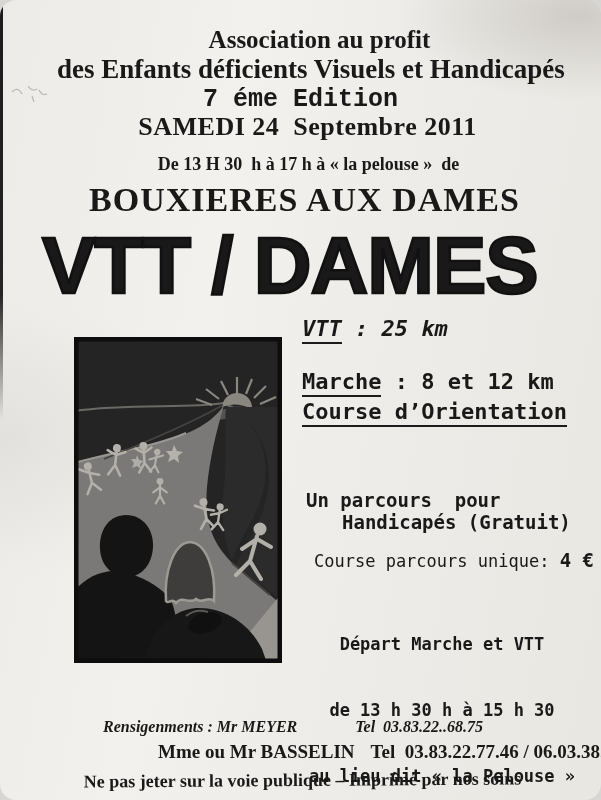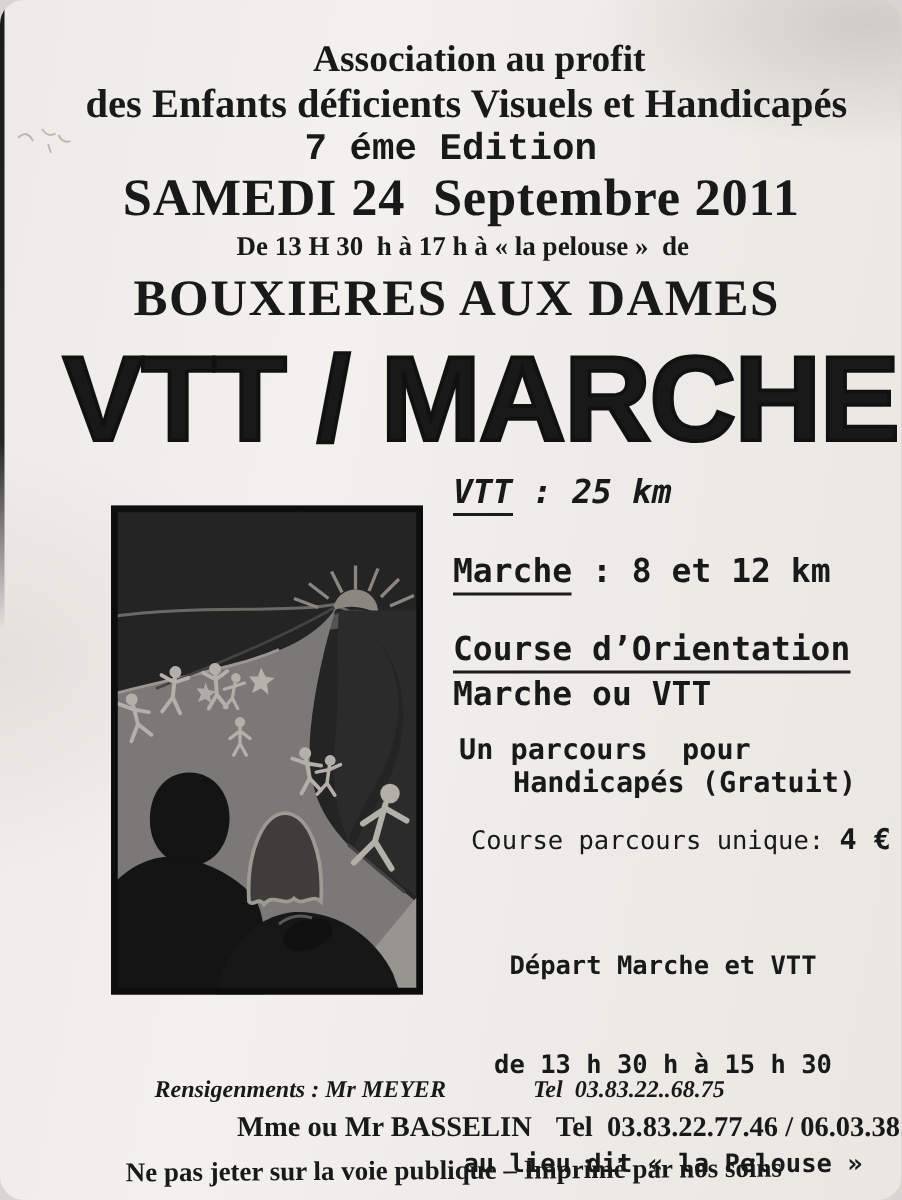--- a/index.html
+++ b/index.html
@@ -12,32 +12,32 @@
       linear-gradient(100deg,#edebe7 0%,#f2f1ed 35%,#eeece8 60%,#e9e7e2 100%);
     color:#191919;
     font-family:"Liberation Serif", serif;
     border-radius:16px;
   }
   .abs{position:absolute;white-space:pre;}
   .ctr{left:0;width:601px;text-align:center;}
   .hdr1{top:26px;font-size:25px;font-weight:700;text-indent:38px;}
   .hdr2{top:54px;left:57px;font-size:27px;font-weight:700;}
   .hdr3{top:85px;font-size:25px;font-weight:700;font-family:Liberation Mono, monospace;}
-  .date{top:112px;font-size:35px;font-weight:700;letter-spacing:.5px;text-indent:14px;font-family:Liberation Serif, serif;}
+  .date{top:112px;font-size:26px;font-weight:700;letter-spacing:.5px;text-indent:14px;font-family:Liberation Serif, serif;}
   .time{top:154px;font-size:18px;font-weight:700;text-indent:16px;}
   .place{top:181px;font-size:34px;font-weight:700;letter-spacing:1px;text-indent:8px;}
   .bigtitle{
     top:224px;left:42px;font-size:80px;line-height:84px;font-weight:900;
     font-family:"Liberation Sans", sans-serif;letter-spacing:-1px;
     -webkit-text-stroke:2.5px #111;
   }
   .mono{font-family:"DejaVu Sans Mono", monospace;}
   .d-vtt{top:316px;left:302px;font-size:22px;font-weight:700;font-style:italic;}
   .d-marche{top:369px;left:302px;font-size:22px;font-weight:700;}
-  .d-course1{top:421px;left:302px;font-size:22px;font-weight:700;}
+  .d-course1{top:399px;left:302px;font-size:22px;font-weight:700;}
   .d-course2{top:451px;left:302px;font-size:22px;font-weight:700;}
   .d-parc1{top:489px;left:306px;font-size:19px;font-weight:700;}
   .d-parc2{top:511px;left:342px;font-size:19px;font-weight:700;}
   .d-tarif{top:549px;left:314px;font-size:17px;font-weight:400;}
   .d-tarif b{font-size:19px;font-weight:700;}
   .ul2{border-bottom:2.5px solid #1c1c1c;padding-bottom:1px;}
   .depart{top:589px;left:291px;width:302px;text-align:center;font-size:17px;font-weight:700;line-height:22px;}
   .depart .ln{white-space:pre;}
   .contact1{top:718px;left:103px;font-size:16px;font-weight:700;font-style:italic;}
   .contact1 .tel{margin-left:58px;}
@@ -58,21 +58,21 @@
   <svg class="pencil" width="50" height="30">
     <path d="M4,12 q6,-6 10,2 M20,6 q4,6 9,3 M31,10 q3,6 8,4 M24,16 l2,6" stroke="#8f8c86" stroke-width="1.2" fill="none"></path>
   </svg>
 
   <div class="abs ctr hdr1">Association au profit</div>
   <div class="abs hdr2">des Enfants déficients Visuels et Handicapés</div>
   <div class="abs ctr hdr3">7 éme Edition</div>
   <div class="abs ctr date">SAMEDI 24  Septembre 2011</div>
   <div class="abs ctr time">De 13 H 30  h à 17 h à « la pelouse »  de</div>
   <div class="abs ctr place">BOUXIERES AUX DAMES</div>
-  <div class="abs bigtitle">VTT / MARCHE</div>
+  <div class="abs bigtitle">VTT / DAMES</div>
 
   <svg class="illus" width="208" height="326" viewBox="0 0 208 326">
 
     <rect x="0" y="0" width="208" height="326" fill="#242424"></rect>
 
     <path d="M0,74 C55,66 115,72 149,66 C175,78 195,86 208,94" stroke="#7d7a76" stroke-width="2" fill="none" opacity=".8"></path>
 
     <g>
       <path d="M148,70 a15,15 0 0 1 30,2 q-16,-8 -30,-2 Z" fill="#8a8781"></path>
       <g stroke="#8a8781" stroke-width="2.2">
@@ -156,21 +156,20 @@
     </g>
 
     <rect x="2" y="2" width="204" height="322" fill="none" stroke="#0d0d0d" stroke-width="5"></rect>
   </svg>
 
   <div class="abs mono d-vtt"><span class="ul2">VTT</span><span> : 25 km</span></div>
 
   <div class="abs mono d-marche"><span class="ul2">Marche</span><span> : 8 et 12 km</span></div>
 
   <div class="abs mono d-course1"><span class="ul2">Course d’Orientation</span></div>
-  <div class="abs mono d-course2">Marche ou VTT</div>
 
   <div class="abs mono d-parc1">Un parcours  pour</div>
   <div class="abs mono d-parc2">Handicapés (Gratuit)</div>
 
   <div class="abs mono d-tarif"><span>Course parcours unique: </span><b>4 €</b></div>
 
   <div class="abs mono depart">
     <div class="ln">Départ Marche et VTT</div>
     <div class="ln">de 13 h 30 h à 15 h 30</div>
     <div class="ln">au lieu dit « la Pelouse »</div>

